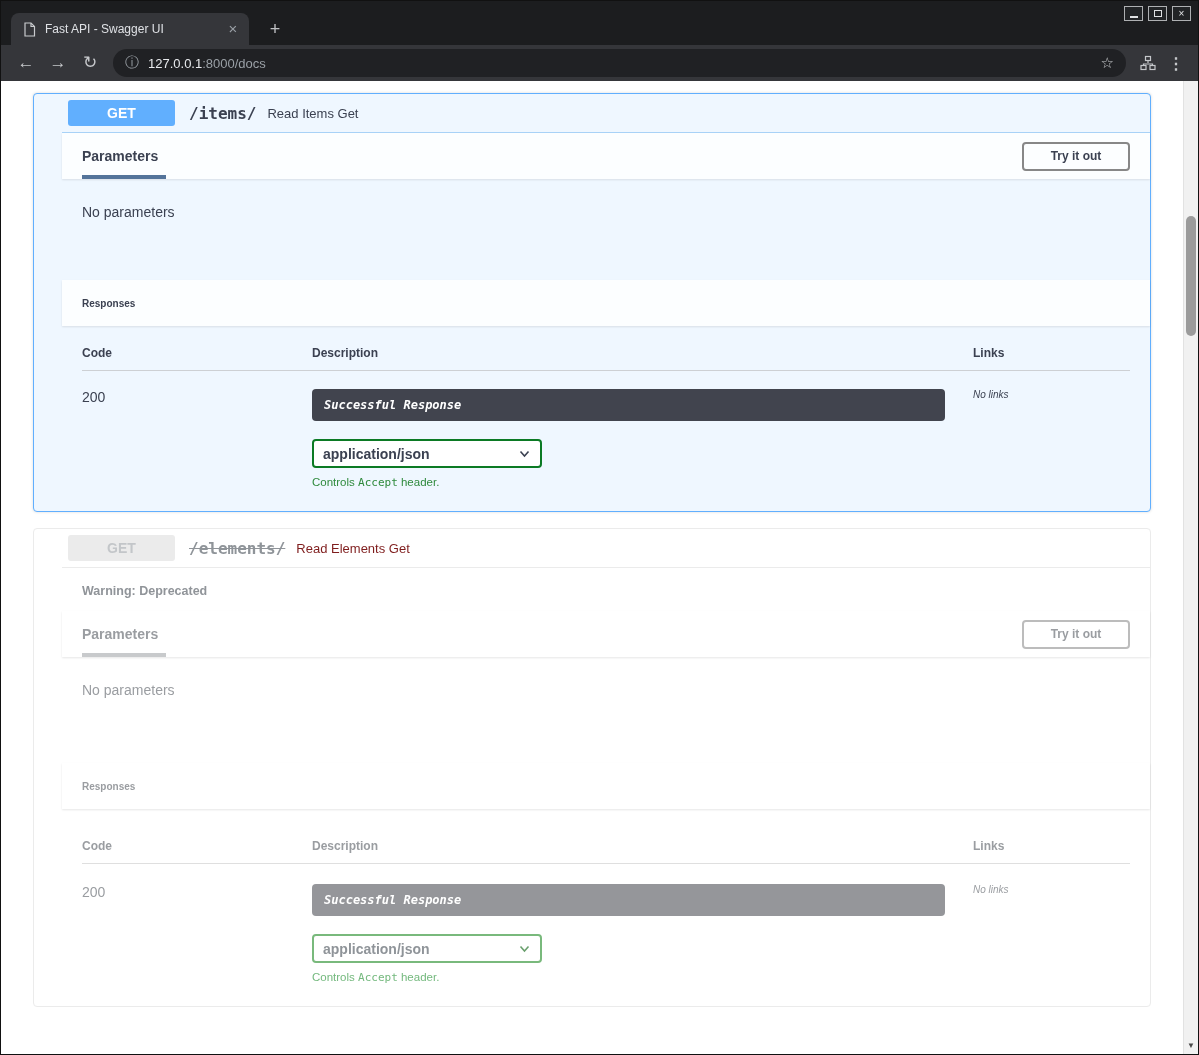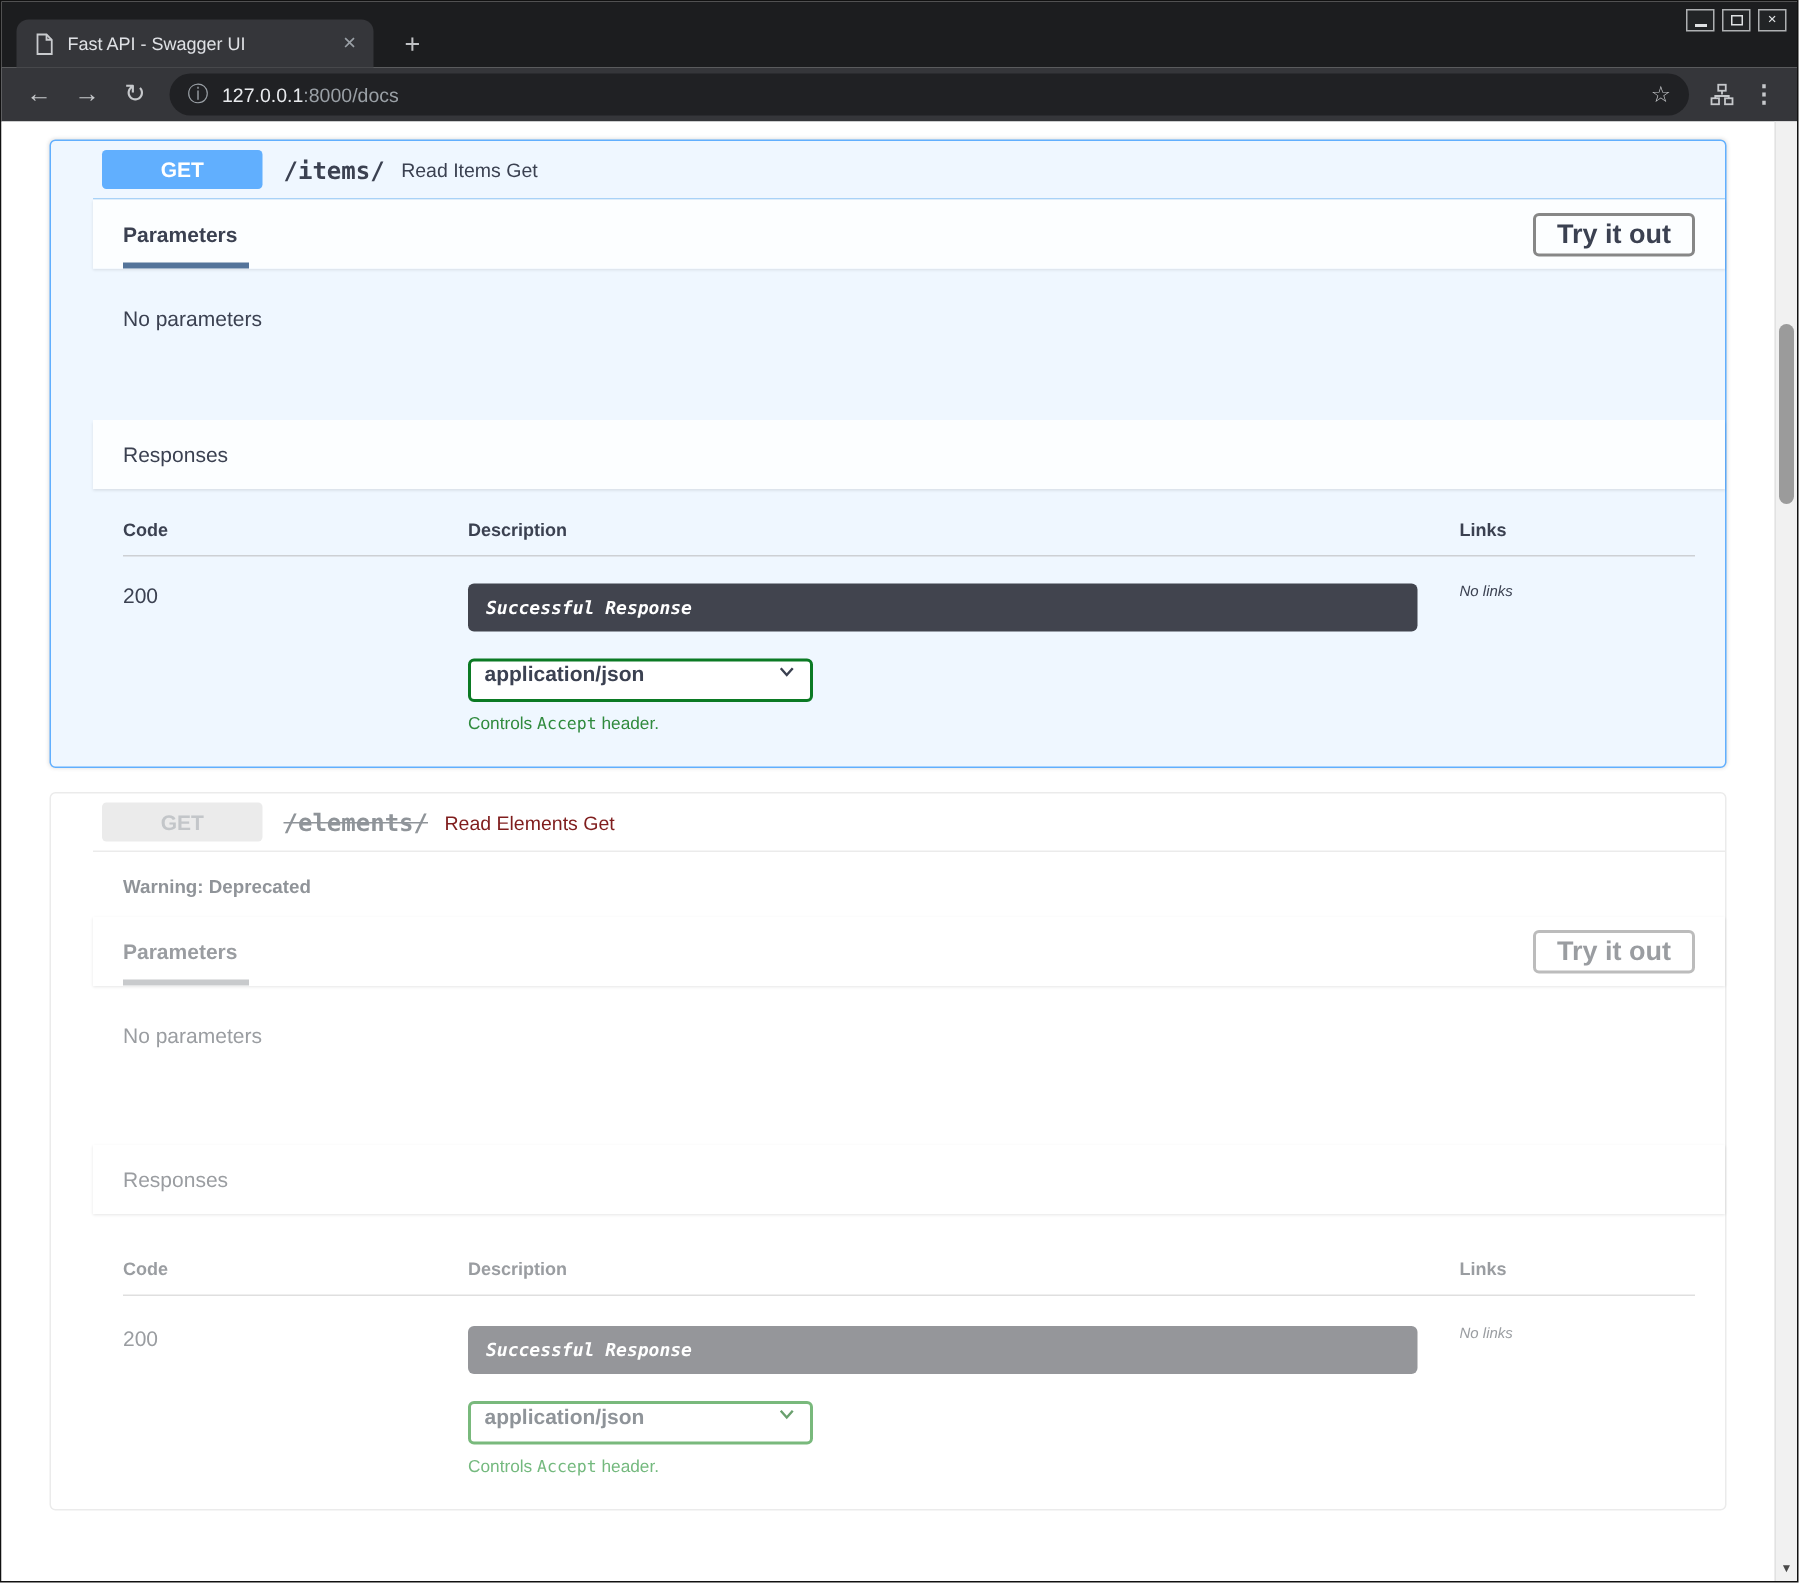--- a/index.html
+++ b/index.html
@@ -113,28 +113,28 @@
   .tab-item { font-size: 14px; font-weight: bold; color: #3b4151; }
   .tab-item::after {
     content: ""; position: absolute; left: 20px; bottom: 0; width: 84px; height: 4px;
     background: #54749a;
   }
   .deprecated .tab-item { color: #9a9da1; }
   .deprecated .tab-item::after { background: #c8cacc; }
   .try-btn {
     border: 2px solid #878787; border-radius: 4px; background: transparent;
     color: #3b4151; font-family: "Liberation Sans", sans-serif;
-    font-size: 18px; font-weight: bold; width: 108px; height: 29px; cursor: pointer;
+    font-size: 12px; font-weight: bold; width: 108px; height: 29px; cursor: pointer;
   }
   .deprecated .try-btn { border-color: #bcbcbc; color: #9a9da1; }
 
   .params-body { padding: 25px 20px 60px 20px; font-size: 14px; color: #3b4151; }
   .deprecated .params-body { padding-bottom: 65px; color: #9a9da1; }
 
-  .resp-header h4 { font-size: 14px; font-weight: normal; color: #3b4151; }
+  .resp-header h4 { font-size: 10px; font-weight: bold; color: #3b4151; }
   .deprecated .resp-header h4 { color: #9a9da1; }
 
   .responses-body { padding: 20px 20px 22px 20px; }
   .deprecated .responses-body { padding-top: 30px; }
   .resp-head {
     display: grid; grid-template-columns: 230px 661px 1fr;
     font-size: 12px; font-weight: bold; color: #3b4151;
     padding-bottom: 10px; border-bottom: 1px solid #cdd0d4;
   }
   .deprecated .resp-head { color: #9a9da1; border-bottom-color: #dfdfdf; }
@@ -145,21 +145,21 @@
   .resp-links { font-size: 10px; font-style: italic; color: #3b4151; }
   .deprecated .resp-links { color: #9a9da1; }
   .resp-box {
     width: 633px; min-height: 32px; background: #41444e; border-radius: 4px;
     color: #fff; font-family: "DejaVu Sans Mono", monospace; font-style: italic;
     font-weight: bold; font-size: 12px; padding: 9px 12px;
   }
   .deprecated .resp-box { background: #95969a; }
   .media-select {
     width: 230px; height: 29px; border: 2px solid #0b7a24; border-radius: 4px;
-    background: #fff; display: flex; align-items: flex-start; justify-content: space-between;
+    background: #fff; display: flex; align-items: center; justify-content: space-between;
     padding: 0 9px; margin-top: 18px; font-size: 14px; font-weight: bold; color: #3b4151;
     cursor: pointer;
   }
   .deprecated .media-select { border-color: #79b97c; color: #8f9499; background: #fff; }
   .accept-note { margin-top: 8px; font-size: 11.5px; color: #2f8a3d; }
   .accept-note code { font-family: "DejaVu Sans Mono", monospace; font-size: 11px; }
   .deprecated .accept-note { color: #74b97e; }
 </style>
 </head>
 <body>

